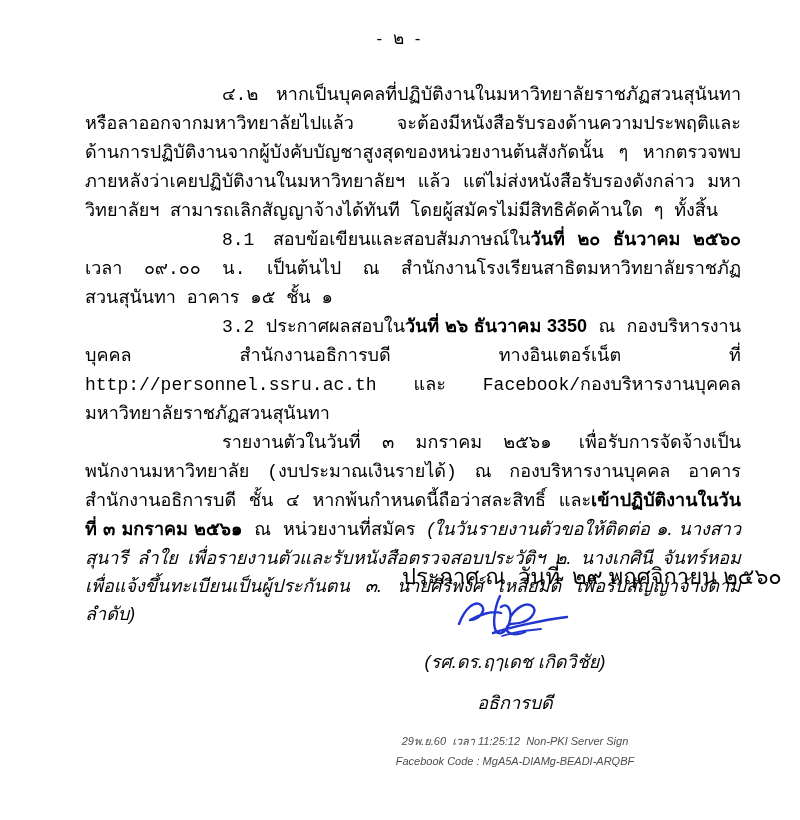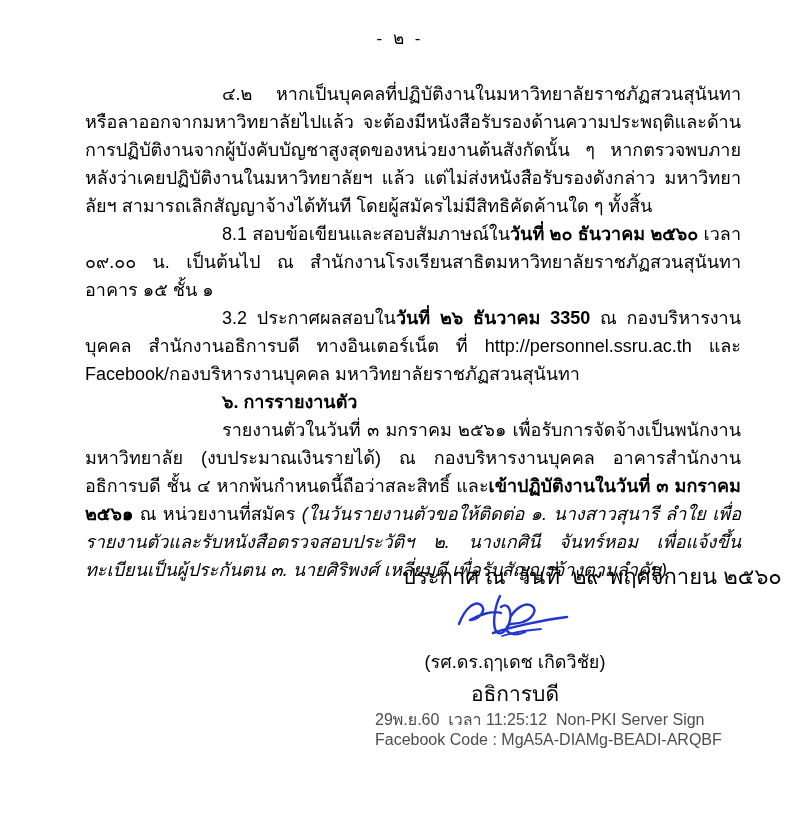--- a/index.html
+++ b/index.html
@@ -31,74 +31,74 @@
     top: 80px;
     width: 656px;
     font-size: 18px;
     line-height: 28px;
     text-align: justify;
   }
   p.doc-para {
     margin: 0;
     text-indent: 137px;
   }
-  .seg-normal { font-weight: normal; font-style: normal; }
+  .seg-normal { font-weight: normal; font-style: normal; font-family: Liberation Mono, monospace; }
   .seg-bold { font-weight: bold; }
   .seg-italic { font-style: italic; }
   .seg-underline { text-underline-offset: 4px; }
   .announce {
     position: absolute;
     left: 402px;
     top: 559px;
     font-size: 22px;
     white-space: pre;
   }
   .sig-block {
     position: absolute;
     left: 375px;
     top: 586px;
     width: 280px;
     text-align: center;
+    font-style: italic;
   }
   .sig-image {
     display: block;
     margin: 0 auto;
     width: 140px;
     height: 62px;
   }
   .sig-name {
     font-size: 18px;
     line-height: 24px;
     margin-top: 2px;
   }
   .sig-title {
-    font-size: 21px;
+    font-size: 18px;
     line-height: 24px;
-    margin-top: 8px;
+    margin-top: 17px;
   }
   .stamp {
-    margin-top: 4px;
+    margin-top: 16px;
     color: #4d4d4d;
-    font-size: 16px;
+    font-size: 11px;
     line-height: 20px;
   }
   .stamp div { white-space: pre; }
 </style>
 </head>
 <body>
 
 <div class="page">
 
   <div class="page-number">- ๒ -</div>
 
   <div class="doc-body">
       <p class="doc-para"><span class="seg-normal">๔.๒ หากเป็นบุคคลที่ปฏิบัติงานในมหาวิทยาลัยราชภัฏสวนสุนันทา หรือลาออกจากมหาวิทยาลัยไปแล้ว จะต้องมีหนังสือรับรองด้านความประพฤติและด้านการปฏิบัติงานจากผู้บังคับบัญชาสูงสุดของหน่วยงานต้นสังกัดนั้น ๆ หากตรวจพบภายหลังว่าเคยปฏิบัติงานในมหาวิทยาลัยฯ แล้ว แต่ไม่ส่งหนังสือรับรองดังกล่าว มหาวิทยาลัยฯ สามารถเลิกสัญญาจ้างได้ทันที โดยผู้สมัครไม่มีสิทธิคัดค้านใด ๆ ทั้งสิ้น</span></p>
       <p class="doc-para"><span class="seg-normal">8.1 สอบข้อเขียนและสอบสัมภาษณ์ใน</span><span class="seg-bold">วันที่ ๒๐ ธันวาคม ๒๕๖๐</span><span class="seg-normal"> เวลา ๐๙.๐๐ น. เป็นต้นไป ณ สำนักงานโรงเรียนสาธิตมหาวิทยาลัยราชภัฏสวนสุนันทา อาคาร ๑๕ ชั้น ๑</span></p>
       <p class="doc-para"><span class="seg-normal">3.2 ประกาศผลสอบใน</span><span class="seg-bold">วันที่ ๒๖ ธันวาคม 3350</span><span class="seg-normal"> ณ กองบริหารงานบุคคล สำนักงานอธิการบดี ทางอินเตอร์เน็ต ที่ http://personnel.ssru.ac.th และ Facebook/กองบริหารงานบุคคล มหาวิทยาลัยราชภัฏสวนสุนันทา</span></p>
-      <p class="doc-para"><span class="seg-bold">๖. การรายงานตัว</span></p>
       <p class="doc-para"><span class="seg-underline">รายงานตัวในวันที่ ๓ มกราคม ๒๕๖๑</span><span class="seg-normal"> เพื่อรับการจัดจ้างเป็นพนักงานมหาวิทยาลัย (งบประมาณเงินรายได้) ณ กองบริหารงานบุคคล อาคารสำนักงานอธิการบดี ชั้น ๔ หากพ้นกำหนดนี้ถือว่าสละสิทธิ์ และ</span><span class="seg-bold">เข้าปฏิบัติงานในวันที่ ๓ มกราคม ๒๕๖๑</span><span class="seg-normal"> ณ หน่วยงานที่สมัคร </span><span class="seg-italic">(ในวันรายงานตัวขอให้ติดต่อ ๑. นางสาวสุนารี ลำใย เพื่อรายงานตัวและรับหนังสือตรวจสอบประวัติฯ ๒. นางเกศินี  จันทร์หอม เพื่อแจ้งขึ้นทะเบียนเป็นผู้ประกันตน ๓. นายศิริพงศ์  เหลี่ยมดี เพื่อรับสัญญาจ้างตามลำดับ)</span></p>
     </div>
 
   <div class="announce">ประกาศ ณ  วันที่  ๒๙ พฤศจิกายน ๒๕๖๐</div>
 
   <div class="sig-block">
     <svg class="sig-image" viewBox="0 0 140 62" aria-hidden="true">
       <path d="M14,38 C20,22 30,14 36,19 C42,24 34,34 25,34 C34,29 48,24 56,27
                M55,10 C50,20 47,38 51,45 C55,51 63,45 65,34 C67,23 62,16 56,21
                M66,30 C72,21 81,16 87,20 C93,24 87,33 78,36 C70,39 64,36 62,41

